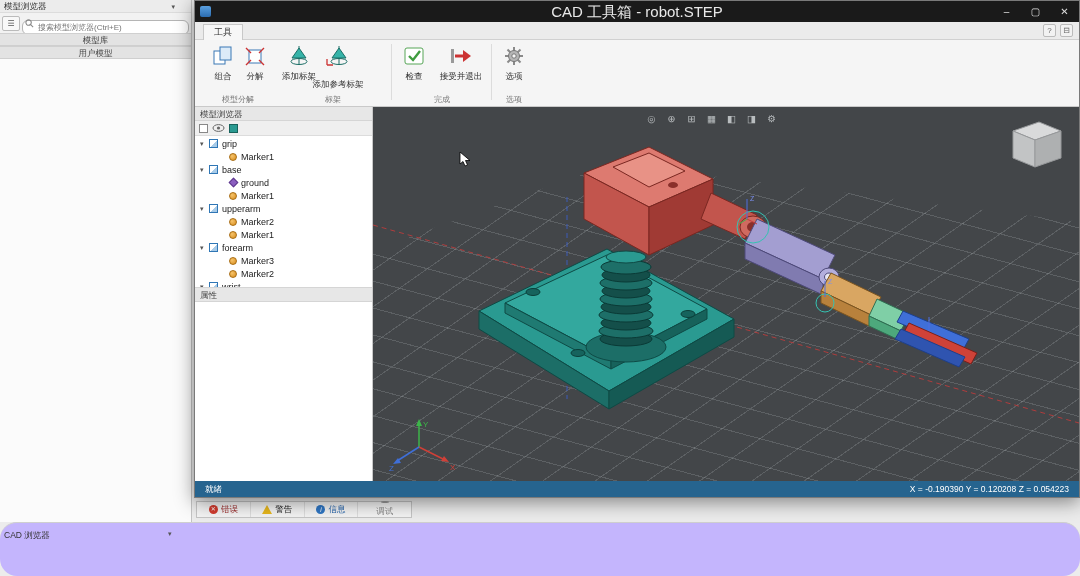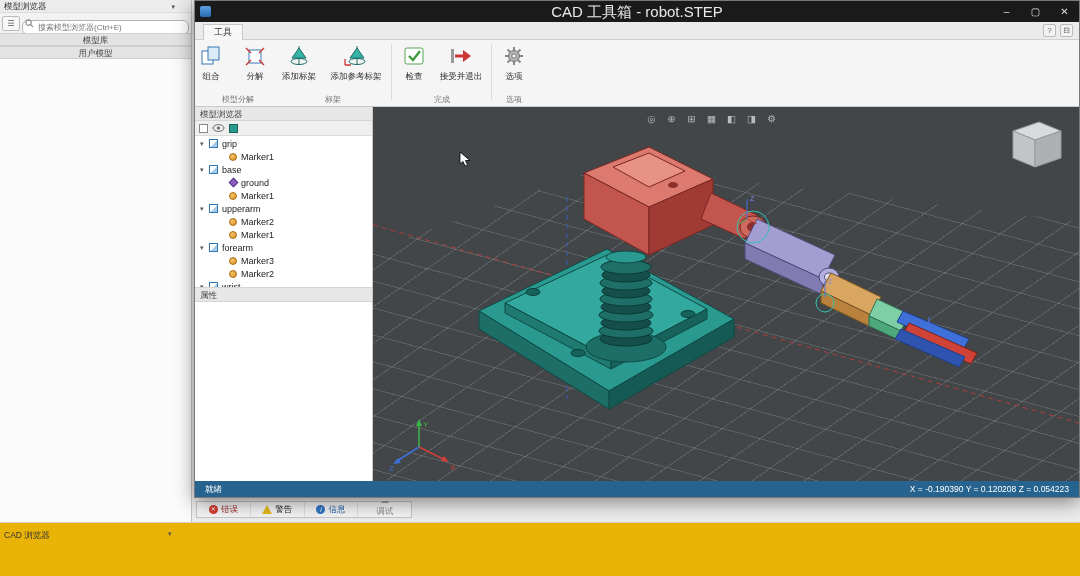--- a/index.html
+++ b/index.html
@@ -14,21 +14,21 @@
   .ld-menu-btn { width:18px; height:15px; border:1px solid #bbb; background:#f8f8f8; font-size:8px; color:#555; text-align:center; line-height:13px; border-radius:2px; }
   .ld-search { position:relative; flex:1; height:15px; }
   .ld-search input { width:100%; height:15px; border:1px solid #b5b5b5; border-radius:6px; background:#fff; font-size:8px; padding:0 2px 0 15px; color:#444; font-family:"Liberation Sans",sans-serif; }
   .mag { position:absolute; left:3px; top:3px; width:9px; height:9px; }
   .ld-body { position:absolute; left:0; top:33px; right:0; bottom:0; background:#fbfbfb; }
   .sec-hdr { position:absolute; left:0; width:100%; height:13px; background:#e3e3e3; border-top:1px solid #d0d0d0; border-bottom:1px solid #cfcfcf; font-size:8.5px; color:#444; text-align:center; line-height:12px; }
   .lib-row { position:absolute; left:0; top:47px; width:100%; height:13px; display:flex; align-items:center; font-size:9px; color:#222;border-radius:6px; }
   .lib-exp { width:8px; margin-left:6px; font-size:7px; color:#555; }
   .lib-ic { width:9px; height:9px; border:1px solid #2f76b5; background:linear-gradient(135deg,#ffffff 55%,#a8cbe8 55%); margin:0 4px 0 2px; }
 
-  #bottom-strip { position:absolute; left:0; top:522px; width:100%; height:54px; background:#eab308; border-top:1px solid #cfcfcf; }
+  #bottom-strip { position:absolute; left:0; top:522px; width:100%; height:54px; background:#c4b5fd; border-top:1px solid #cfcfcf;border-radius:17px; }
   .bd-title { position:absolute; left:4px; top:7px; font-size:8.5px; color:#333; }
   .bd-caret { position:absolute; left:168px; top:7px; font-size:7px; color:#555; }
 
   #msg-strip { position:absolute; left:196px; top:501px; width:216px; height:17px; background:#fafafa; border:1px solid #c5c5c5; display:flex; }
   .chip { flex:1; display:flex; align-items:center; justify-content:center; gap:3px; font-size:8.5px; border-right:1px solid #ddd; background:#f4f4f4; }
   .chip:last-child { border-right:none; }
   .err-ic { width:9px; height:9px; border-radius:50%; background:#d23b2f; color:#fff; font-size:6px; line-height:9px; text-align:center; }
   .warn-ic { width:0; height:0; border-left:5px solid transparent; border-right:5px solid transparent; border-bottom:9px solid #e8b81e; }
   .info-ic { width:9px; height:9px; border-radius:50%; background:#2f76c4; color:#fff; font-size:6.5px; line-height:9px; text-align:center; font-style:italic; }
   .dbg-ic { width:8px; height:8px; border-radius:50%; border:1.5px solid #9a9a9a; }
@@ -155,21 +155,21 @@
 
   <div class="tabstrip">
     <div class="tab-active">工具</div>
     <div class="tab-side">
       <span>?</span>
       <span>⊟</span>
     </div>
   </div>
 
   <div class="ribbon">
-    <div class="rb" style="left:0;width:32px;">
+    <div class="rb" style="left:12px;width:32px;">
       <span class="ric">
         <svg width="24" height="20" viewBox="0 0 24 20">
             <rect x="3" y="5" width="11" height="13" fill="#fff" stroke="#3b78b5"></rect>
             <rect x="9" y="1" width="11" height="13" fill="#dcebf8" stroke="#3b78b5"></rect>
           </svg>
       </span>
       <span class="rlb">组合</span>
     </div>
     <div class="rb" style="left:44px;width:32px;">
       <span class="ric">
@@ -183,21 +183,21 @@
     <div class="rb" style="left:82px;width:44px;">
       <span class="ric">
         <svg width="24" height="22" viewBox="0 0 24 22">
             <line x1="12" y1="1" x2="12" y2="20" stroke="#1b6e66"></line>
             <polygon points="12,3 5,13 19,13" fill="#35b3a8" stroke="#1b6e66"></polygon>
             <ellipse cx="12" cy="16.5" rx="8" ry="3" fill="none" stroke="#1b6e66"></ellipse>
           </svg>
       </span>
       <span class="rlb">添加标架</span>
     </div>
-    <div class="rb" style="left:130px;width:62px;">
+    <div class="rb" style="left:112px;width:62px;gap:8px;">
       <span class="ric">
         <svg width="26" height="22" viewBox="0 0 26 22">
             <line x1="14" y1="1" x2="14" y2="19" stroke="#1b6e66"></line>
             <polygon points="14,3 7,13 21,13" fill="#35b3a8" stroke="#1b6e66"></polygon>
             <ellipse cx="14" cy="16.5" rx="8" ry="3" fill="none" stroke="#1b6e66"></ellipse>
             <path d="M2 20 L2 14 M2 20 L8 20" stroke="#cc3333" stroke-width="1.3"></path>
           </svg>
       </span>
       <span class="rlb">添加参考标架</span>
     </div>

